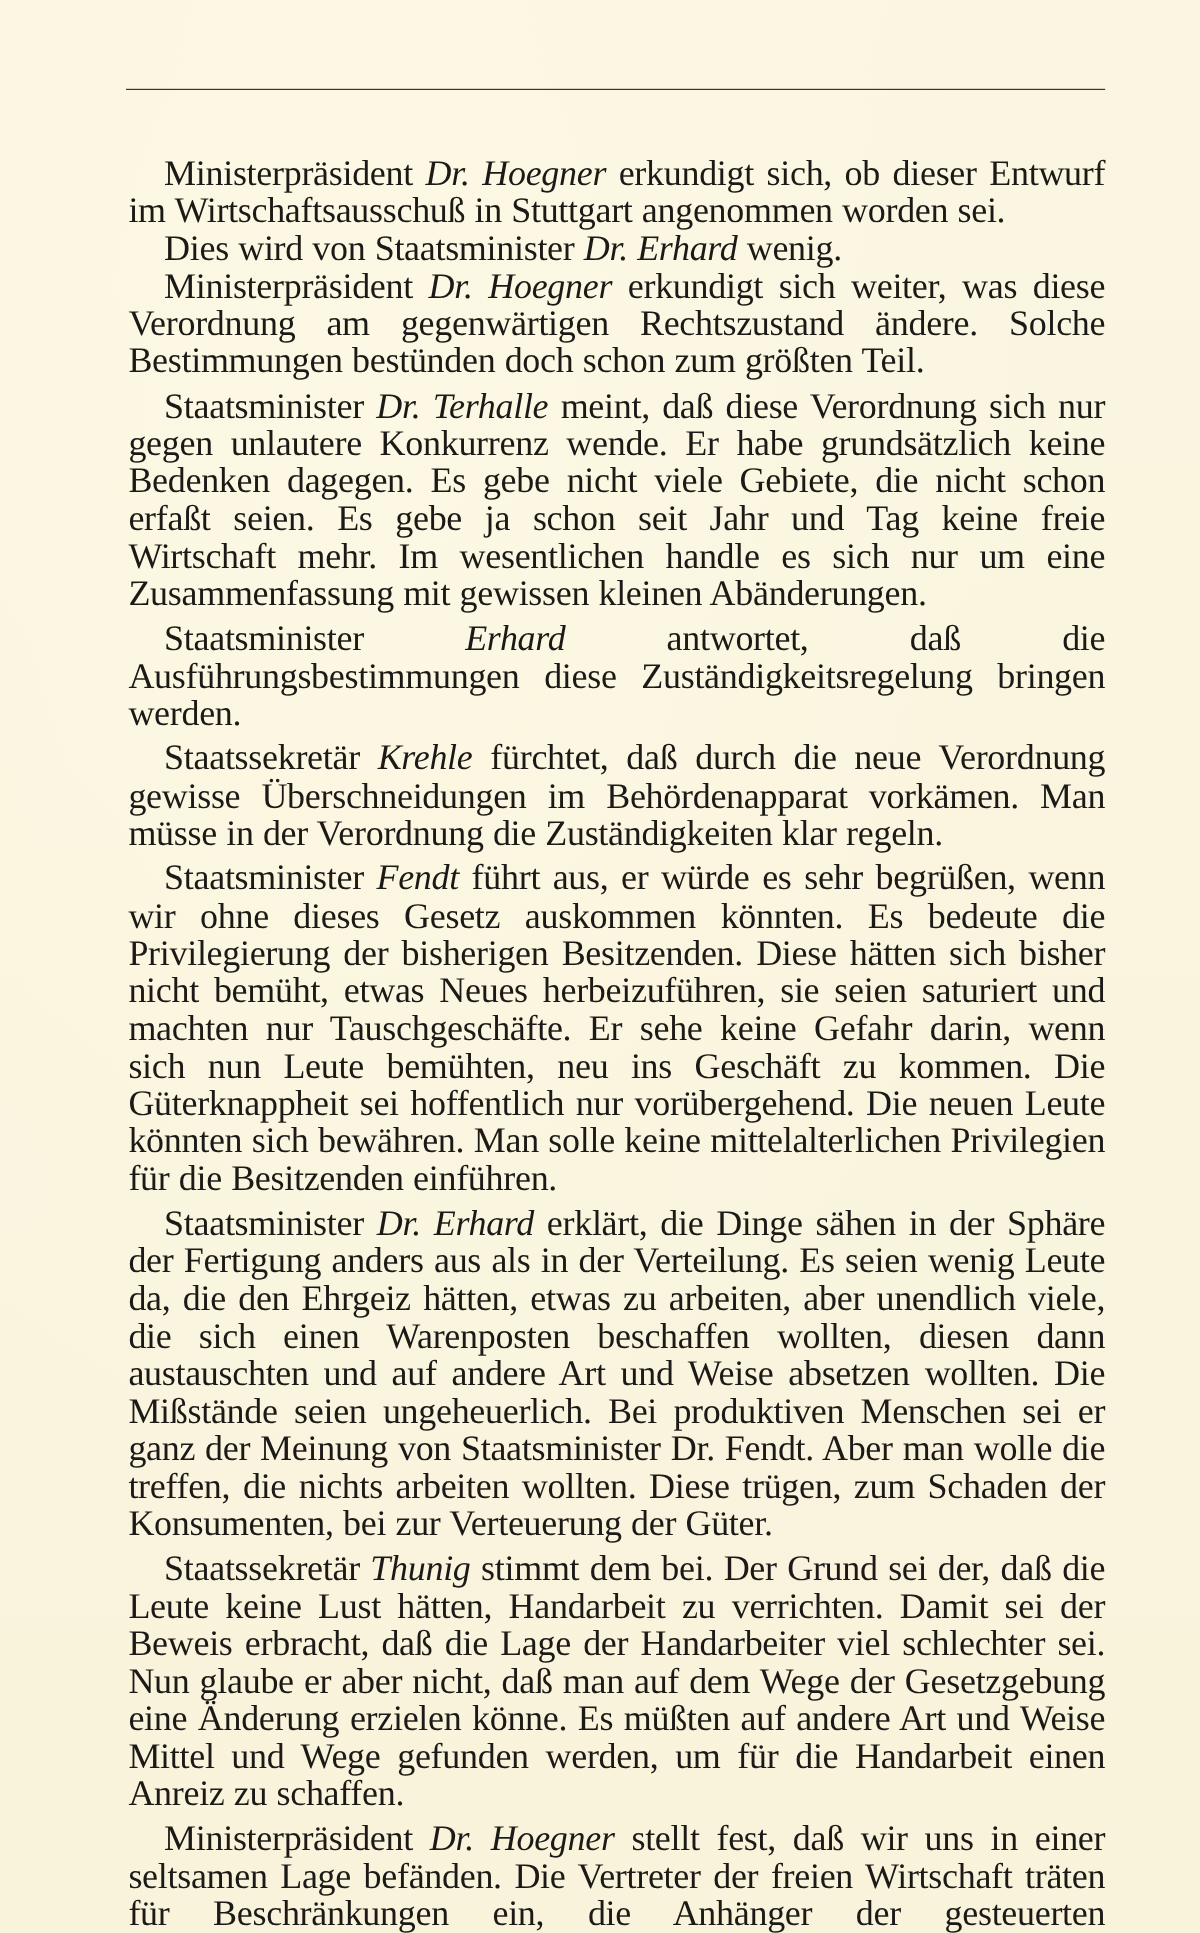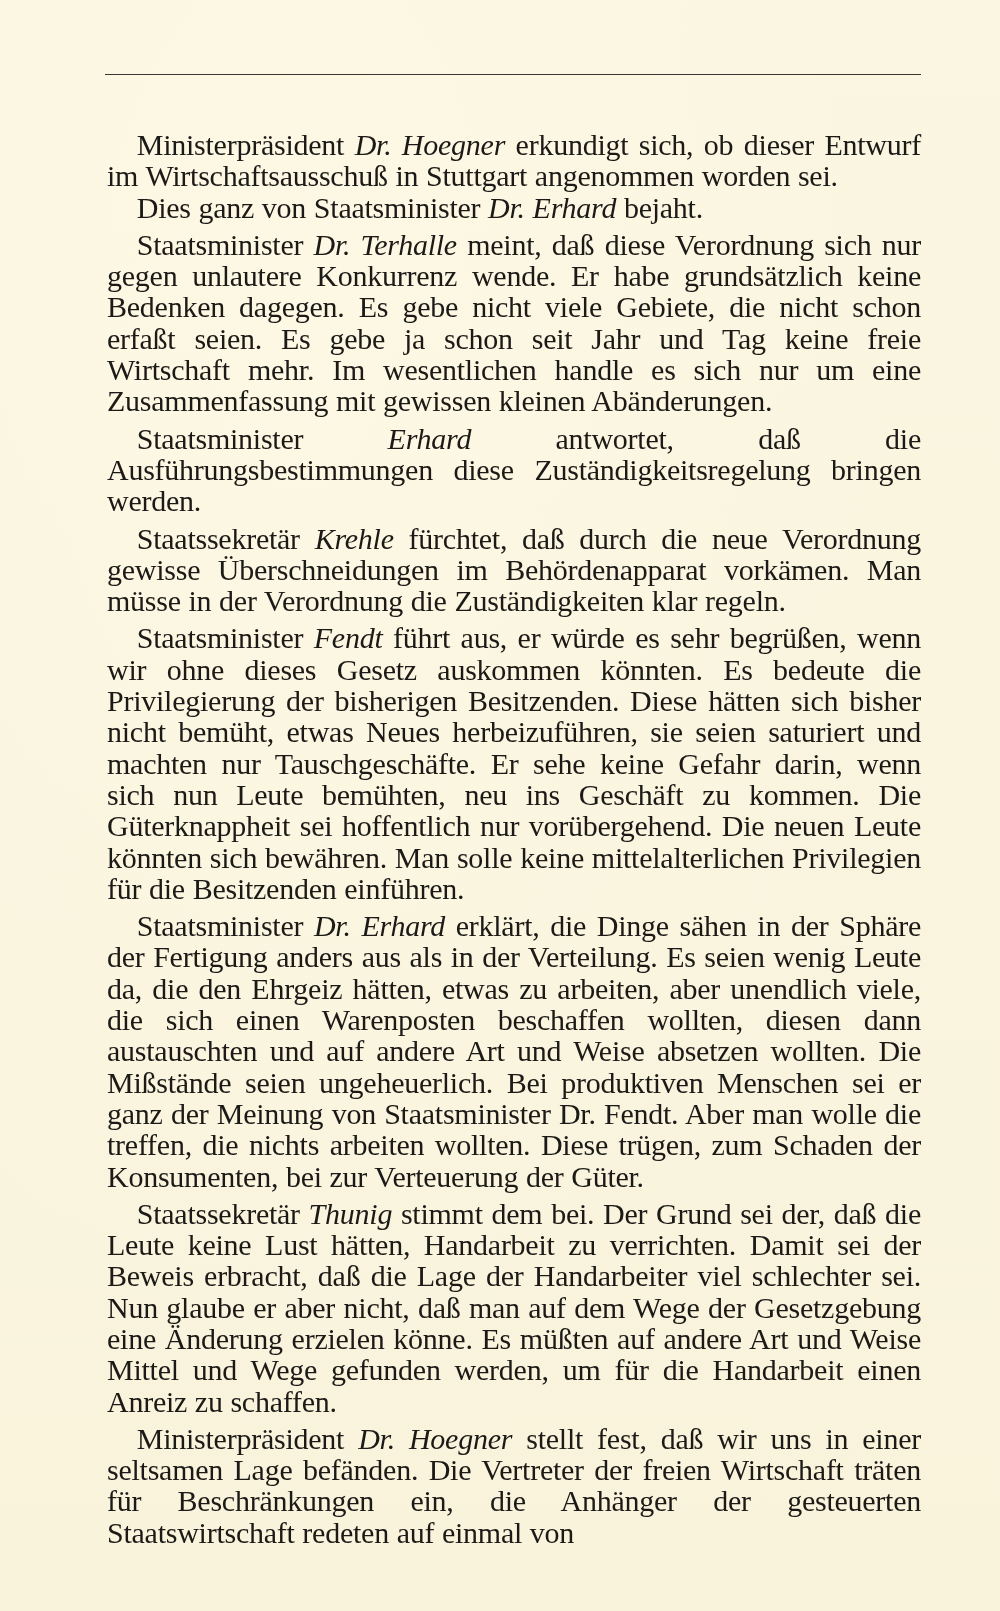--- a/index.html
+++ b/index.html
@@ -42,21 +42,22 @@
   .para.gap { margin-top: 6px; }
 </style>
 </head>
 <body>
 
 <div class="page">
   <div class="rule"></div>
 
   <div class="body-text">
     <p class="para"> <span>Ministerpräsident</span> <span class="speaker">Dr. Hoegner</span> <span>erkundigt sich, ob dieser Entwurf im Wirtschaftsausschuß in Stuttgart angenommen worden sei.</span></p>
-    <p class="para"> <span>Dies ganz von Staatsminister</span> <span class="speaker">Dr. Erhard</span> <span>bejaht.</span></p>
+    <p class="para"> <span>Dies wird von Staatsminister</span> <span class="speaker">Dr. Erhard</span> <span>wenig.</span></p>
+    <p class="para"> <span>Ministerpräsident</span> <span class="speaker">Dr. Hoegner</span> <span>erkundigt sich weiter, was diese Verordnung am gegenwärtigen Rechtszustand ändere. Solche Bestimmungen bestünden doch schon zum größten Teil.</span></p>
     <p class="para gap"> <span>Staatsminister</span> <span class="speaker">Dr. Terhalle</span> <span>meint, daß diese Verordnung sich nur gegen unlautere Konkurrenz wende. Er habe grundsätzlich keine Bedenken dagegen. Es gebe nicht viele Gebiete, die nicht schon erfaßt seien. Es gebe ja schon seit Jahr und Tag keine freie Wirtschaft mehr. Im wesentlichen handle es sich nur um eine Zusammenfassung mit gewissen kleinen Abänderungen.</span></p>
     <p class="para gap"> <span>Staatsminister</span> <span class="speaker">Erhard</span> <span>antwortet, daß die Ausführungsbestimmungen diese Zuständigkeitsregelung bringen werden.</span></p>
     <p class="para gap"> <span>Staatssekretär</span> <span class="speaker">Krehle</span> <span>fürchtet, daß durch die neue Verordnung gewisse Überschneidungen im Behördenapparat vorkämen. Man müsse in der Verordnung die Zuständigkeiten klar regeln.</span></p>
     <p class="para gap"> <span>Staatsminister</span> <span class="speaker">Fendt</span> <span>führt aus, er würde es sehr begrüßen, wenn wir ohne dieses Gesetz auskommen könnten. Es bedeute die Privilegierung der bisherigen Besitzenden. Diese hätten sich bisher nicht bemüht, etwas Neues herbeizuführen, sie seien saturiert und machten nur Tauschgeschäfte. Er sehe keine Gefahr darin, wenn sich nun Leute bemühten, neu ins Geschäft zu kommen. Die Güterknappheit sei hoffentlich nur vorübergehend. Die neuen Leute könnten sich bewähren. Man solle keine mittelalterlichen Privilegien für die Besitzenden einführen.</span></p>
     <p class="para gap"> <span>Staatsminister</span> <span class="speaker">Dr. Erhard</span> <span>erklärt, die Dinge sähen in der Sphäre der Fertigung anders aus als in der Verteilung. Es seien wenig Leute da, die den Ehrgeiz hätten, etwas zu arbeiten, aber unendlich viele, die sich einen Warenposten beschaffen wollten, diesen dann austauschten und auf andere Art und Weise absetzen wollten. Die Mißstände seien ungeheuerlich. Bei produktiven Menschen sei er ganz der Meinung von Staatsminister Dr. Fendt. Aber man wolle die treffen, die nichts arbeiten wollten. Diese trügen, zum Schaden der Konsumenten, bei zur Verteuerung der Güter.</span></p>
     <p class="para gap"> <span>Staatssekretär</span> <span class="speaker">Thunig</span> <span>stimmt dem bei. Der Grund sei der, daß die Leute keine Lust hätten, Handarbeit zu verrichten. Damit sei der Beweis erbracht, daß die Lage der Handarbeiter viel schlechter sei. Nun glaube er aber nicht, daß man auf dem Wege der Gesetzgebung eine Änderung erzielen könne. Es müßten auf andere Art und Weise Mittel und Wege gefunden werden, um für die Handarbeit einen Anreiz zu schaffen.</span></p>
     <p class="para gap"> <span>Ministerpräsident</span> <span class="speaker">Dr. Hoegner</span> <span>stellt fest, daß wir uns in einer seltsamen Lage befänden. Die Vertreter der freien Wirtschaft träten für Beschränkungen ein, die Anhänger der gesteuerten Staatswirtschaft redeten auf einmal von</span></p>
   </div>
 </div>
 

